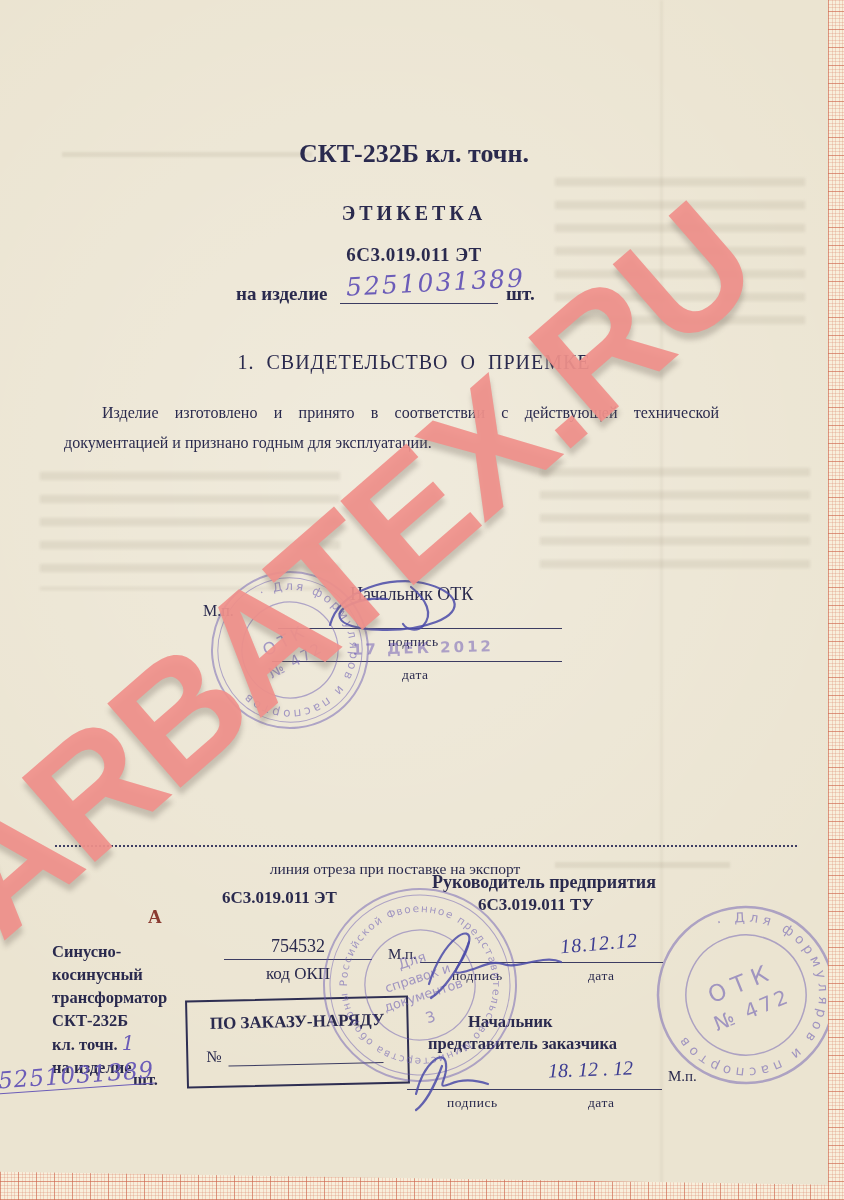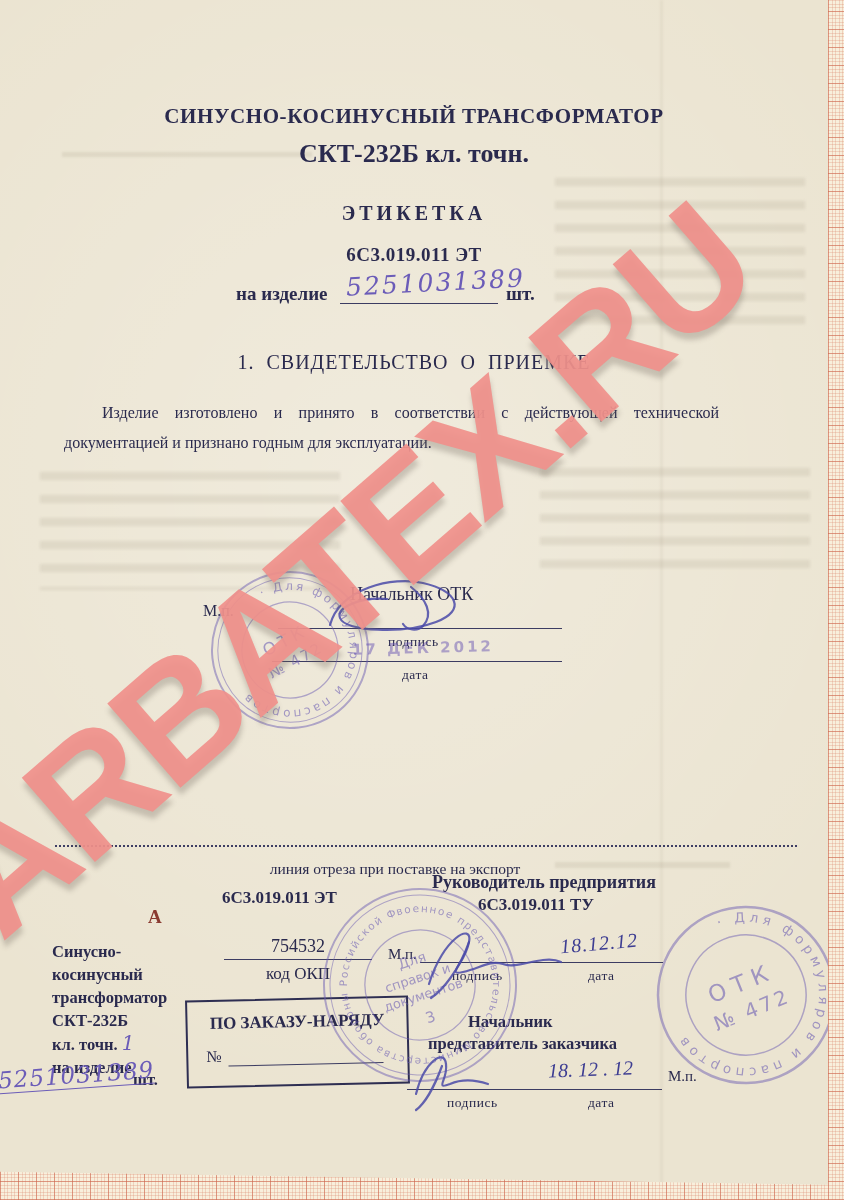--- a/index.html
+++ b/index.html
@@ -54,21 +54,20 @@
 
 <div class="abs sheet">
 
   <div class="abs bleed" style="left:555px;top:178px;width:250px;height:160px;"></div>
   <div class="abs bleed" style="left:40px;top:472px;width:300px;height:118px;"></div>
   <div class="abs bleed" style="left:540px;top:468px;width:270px;height:110px;"></div>
   <div class="abs bleedline" style="left:62px;top:152px;width:250px;height:5px;"></div>
   <div class="abs bleedline" style="left:555px;top:862px;width:175px;height:6px;"></div>
   <div class="abs crease" style="left:660px;top:0;width:3px;height:1190px;"></div>
 
-  <div class="abs w100 c b z2" style="top:104px;font-size:21px;letter-spacing:0.6px;">СИНУСНО-КОСИНУСНЫЙ ТРАНСФОРМАТОР</div>
   <div class="abs w100 c b z2" style="top:139px;font-size:26px;">СКТ-232Б  кл. точн.</div>
   <div class="abs w100 c b z2" style="top:202px;font-size:20px;letter-spacing:4px;">ЭТИКЕТКА</div>
   <div class="abs w100 c b z2" style="top:244px;font-size:19px;letter-spacing:0.5px;">6С3.019.011  ЭТ</div>
 
   <div class="abs b z2" style="left:236px;top:283px;font-size:19px;">на изделие</div>
   <div class="abs hand z4" style="left:346px;top:268px;font-size:25px;letter-spacing:2px;transform:rotate(-3deg);">5251031389</div>
   <div class="abs uline z2" style="left:340px;top:303px;width:158px;"></div>
   <div class="abs b z2" style="left:506px;top:283px;font-size:19px;">шт.</div>
 
   <div class="abs w100 c z2" style="top:351px;font-size:20px;letter-spacing:1px;word-spacing:6px;">1. СВИДЕТЕЛЬСТВО  О  ПРИЕМКЕ</div>

